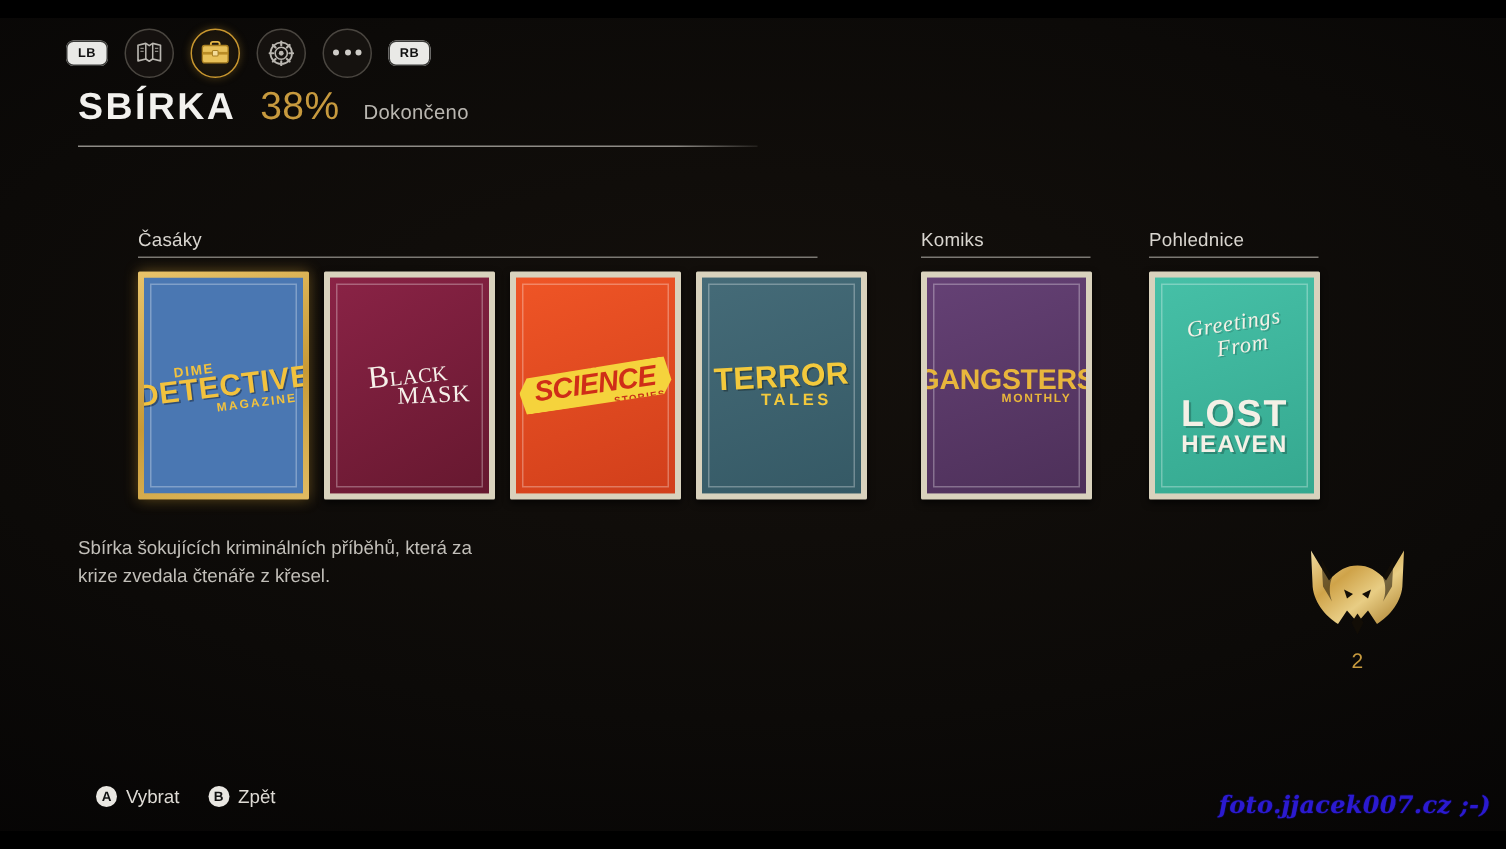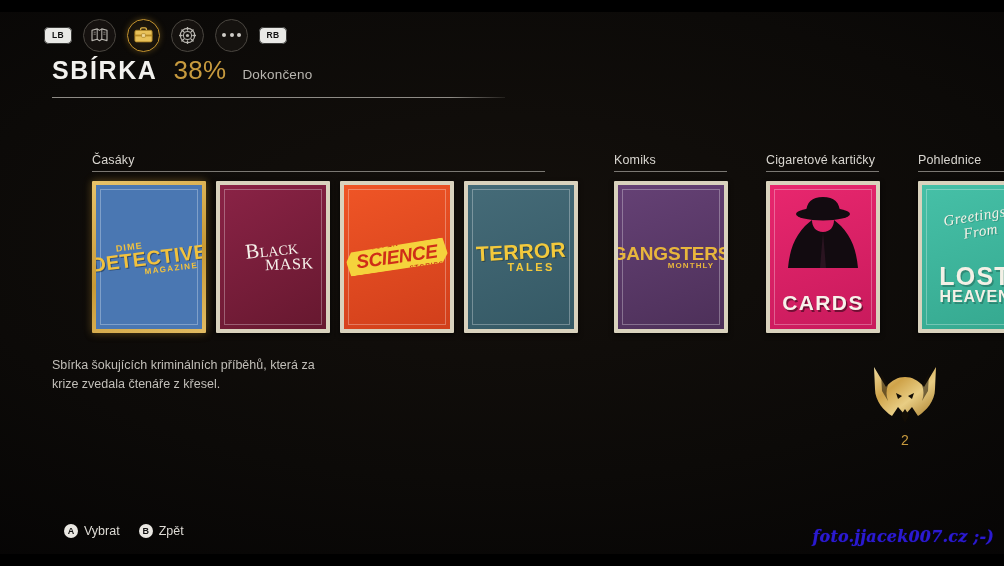--- a/index.html
+++ b/index.html
@@ -314,43 +314,20 @@
               <div class="art-text">
                 <div class="t1">GANGSTERS</div>
                 <div class="t2">MONTHLY</div>
               </div>
             </div>
           </div>
         </div>
       </div>
     </div>
 
-    <div class="cat" style="margin-right:38px;">
-      <div class="cat-head">Cigaretové kartičky</div>
-      <div class="cat-rule" style="width:113px;"></div>
-      <div class="cards">
-        <div class="card">
-          <div class="card-inner">
-            <div class="card-art c-cards">
-              <span class="silhouette">
-                <svg width="74" height="86" viewBox="0 0 74 86">
-                  <ellipse cx="37" cy="20" rx="27" ry="6.5" fill="#120b10"></ellipse>
-                  <path d="M20 20 C20 8 26 3 37 3 C48 3 54 8 54 20 Z" fill="#120b10"></path>
-                  <path d="M26 26 C26 33 30 38 37 38 C44 38 48 33 48 26
-                           C52 29 58 34 62 41 C68 50 71 62 72 74 L2 74
-                           C3 62 6 50 12 41 C16 34 22 29 26 26 Z" fill="#120b10"></path>
-                  <path d="M37 38 L40 74 L34 74 Z" fill="#2a1420"></path>
-                </svg>
-              </span>
-              <div class="label">CARDS</div>
-            </div>
-          </div>
-        </div>
-      </div>
-    </div>
 
     <div class="cat">
       <div class="cat-head">Pohlednice</div>
       <div class="cat-rule" style="width:113px;"></div>
       <div class="cards">
         <div class="card">
           <div class="card-inner">
             <div class="card-art c-lost">
               <div class="art-text">
                 <div class="g1">Greetings</div>

